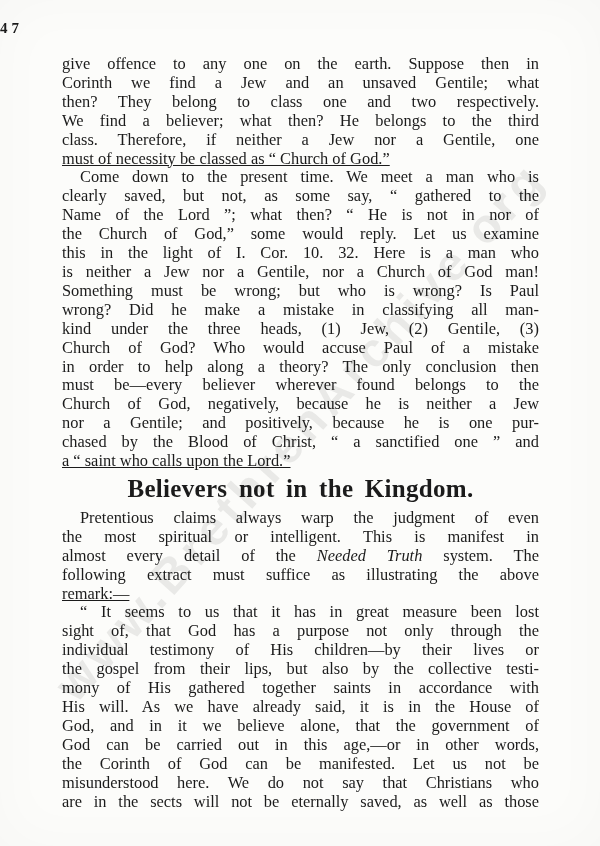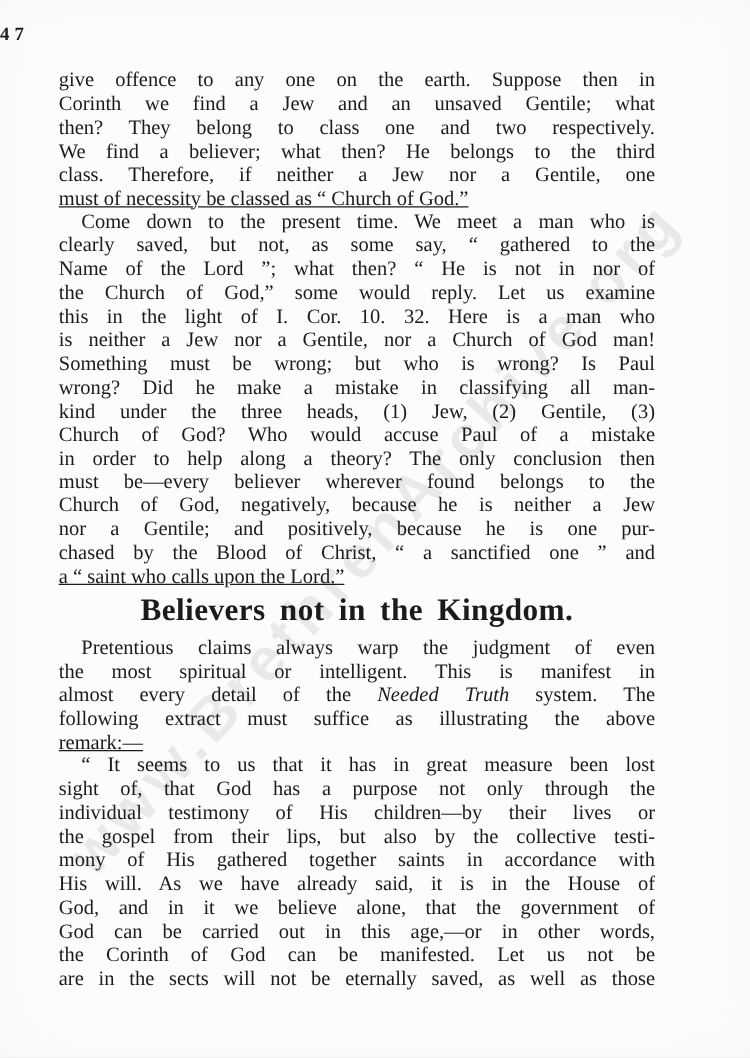--- a/index.html
+++ b/index.html
@@ -38,21 +38,21 @@
     left: 0;
     right: 0;
     font-size: 15px;
     font-weight: bold;
     letter-spacing: 4px;
     z-index: 1;
   }
   .body {
     position: absolute;
     top: 55px;
-    left: 47px;
+    left: 62px;
     width: 477px;
     z-index: 1;
   }
   .para {
     margin: 0;
   }
   .line {
     font-size: 16.4px;
     line-height: 18.9px;
     text-align: justify;
@@ -122,16 +122,17 @@
       <div class="para">
         <div class="line indent">“ It seems to us that it has in great measure been lost</div>
         <div class="line">sight of, that God has a purpose not only through the</div>
         <div class="line">individual testimony of His children—by their lives or</div>
         <div class="line">the gospel from their lips, but also by the collective testi-</div>
         <div class="line">mony of His gathered together saints in accordance with</div>
         <div class="line">His will.  As we have already said, it is in the House of</div>
         <div class="line">God, and in it we believe alone, that the government of</div>
         <div class="line">God can be carried out in this age,—or in other words,</div>
         <div class="line">the Corinth of God can be manifested.  Let us not be</div>
+        <div class="line">misunderstood here.  We do not say that Christians who</div>
         <div class="line">are in the sects will not be eternally saved, as well as those</div>
       </div>
     </div>
 </div>
 
 </body></html>

